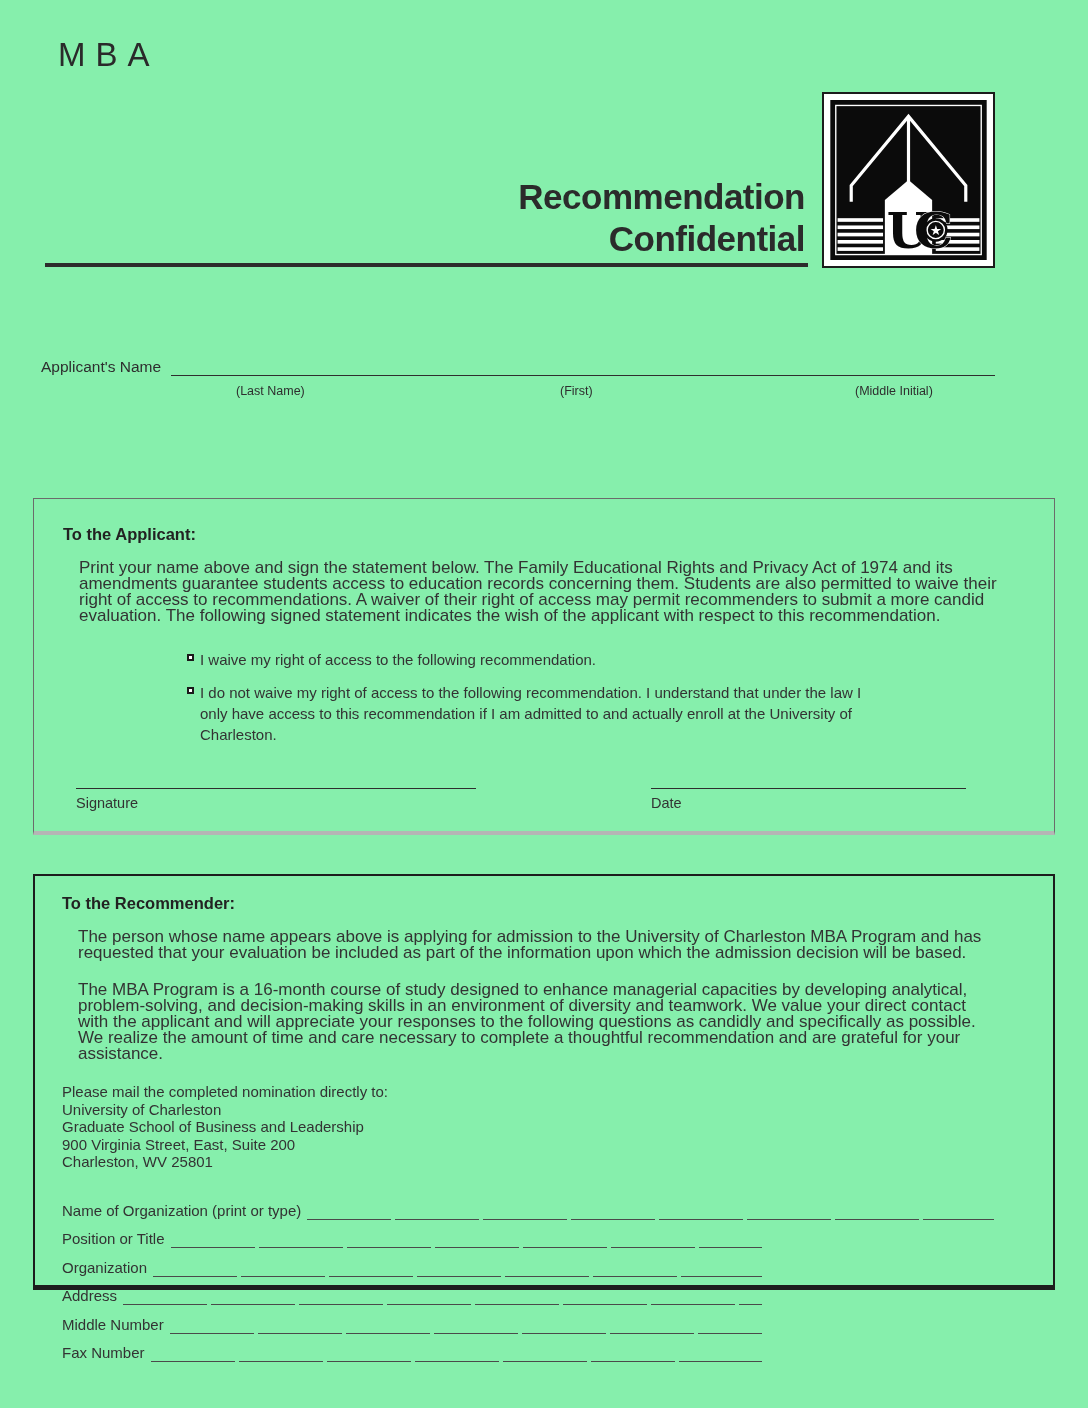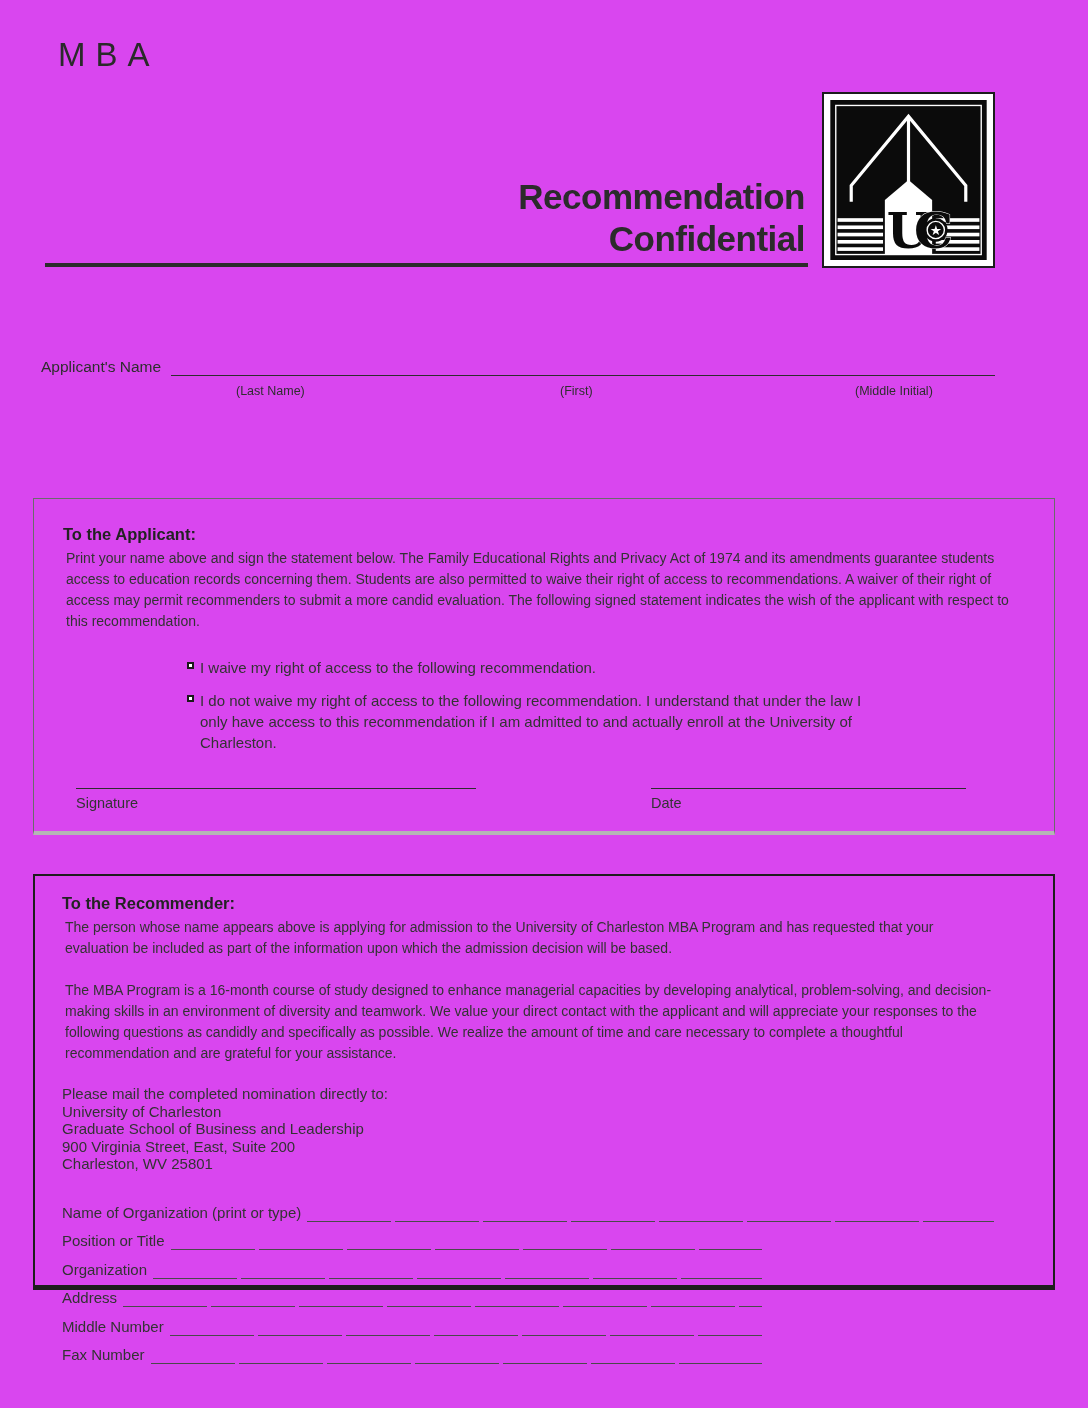--- a/index.html
+++ b/index.html
@@ -1,21 +1,21 @@
 <!DOCTYPE html>
 <html><head>
 <meta charset="utf-8">
 <style>
   * { box-sizing: border-box; }
   html, body { margin: 0; padding: 0; background: #ffffff; }
   .page {
     position: relative;
     width: 1088px;
     height: 1408px;
-    background: #d946ef;
+    background: #86efac;
     font-family: "Liberation Sans", "DejaVu Sans", sans-serif;
     color: #2e2e2e;
     overflow: hidden;
   }
 
   .mba {
     position: absolute; left: 58px; top: 36px;
     font-size: 33px; letter-spacing: 10px; color: #2a2a2a; font-weight: 400;
   }
 
@@ -56,21 +56,21 @@
     padding: 26px 24px 0 29px;
   }
   .box2 {
     top: 874px; height: 416px;
     border: 2px solid #1d1d1d; border-bottom: 5px solid #1d1d1d;
     padding: 18px 52px 0 27px;
   }
   .box-heading {
     font-size: 16.5px; font-weight: bold; color: #222; margin: 0 0 4px 0;
   }
-  .body-text { font-size: 14px; line-height: 21px; color: #333; margin: 3px; }
+  .body-text { font-size: 17px; line-height: 16px; color: #333; margin: 16px; }
   .p-gap { margin-top: 21px; }
 
   .opts { margin: 25px 0 0 124px; width: 700px; }
   .opt { display: flex; font-size: 15px; line-height: 21px; color: #333; }
   .opt + .opt { margin-top: 12px; }
   .cb {
     flex: none; width: 7px; height: 7px;
     border: 2.5px solid #1a1a1a; margin: 5px 6px 0 0; background: #fff;
   }
 

